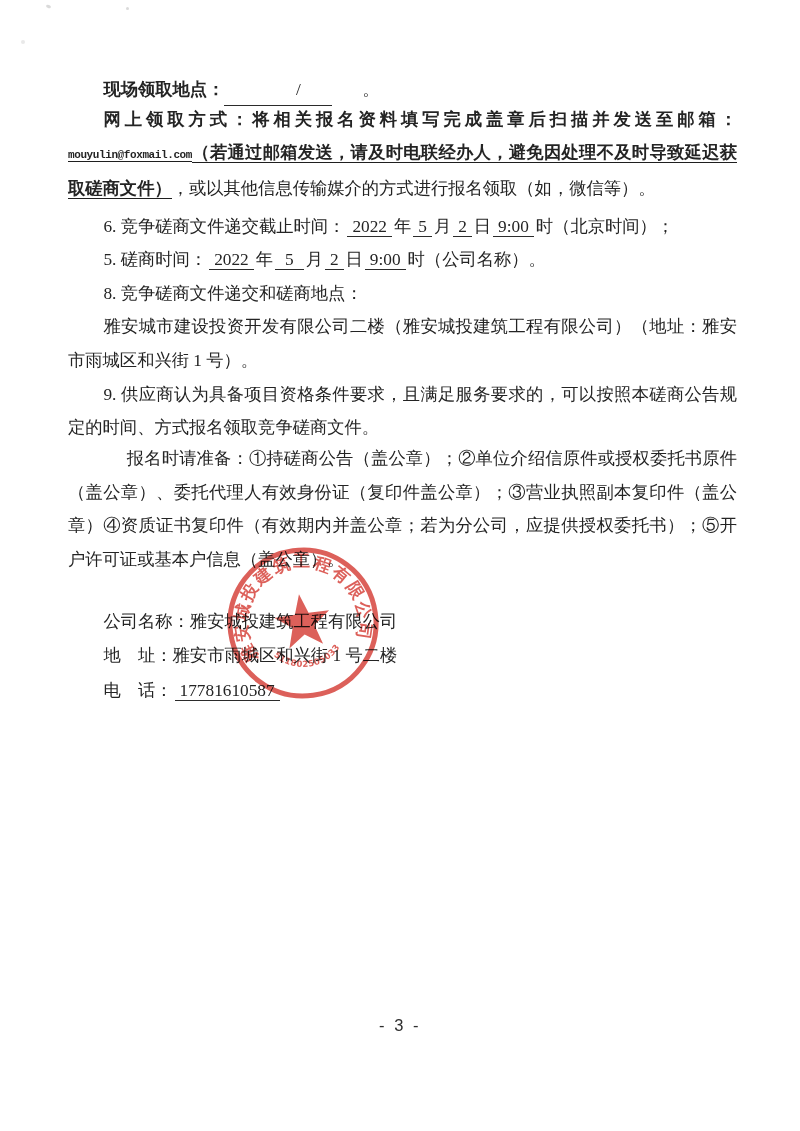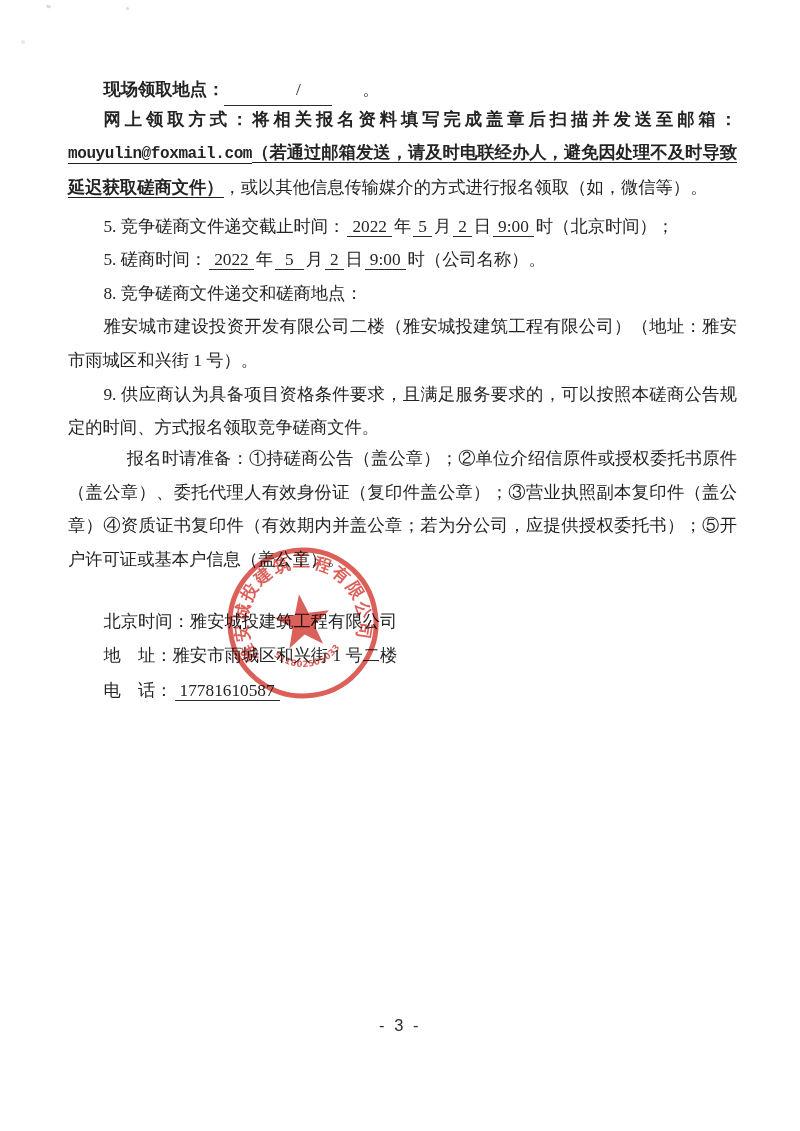--- a/index.html
+++ b/index.html
@@ -19,21 +19,21 @@
     right:63px;
     margin:0;
     text-align:justify;
     line-height:33px;
   }
   .s1{line-height:30px;}
   .ind2{text-indent:2.05em;}
   .ind3{text-indent:3.4em;}
   .b{font-weight:700;}
   .ub{border-bottom:1.6px solid #1f1f1f;font-weight:700;}
-  .email{font-family:"Liberation Mono","DejaVu Sans Mono",monospace;font-size:16px;letter-spacing:-0.4px;}
+  .email{font-family:"Liberation Mono","DejaVu Sans Mono",monospace;font-size:11px;letter-spacing:-0.4px;}
   .uv{border-bottom:1.4px solid #2b2b2b;padding:0 5px;margin:0 2px;}
   .wide{padding:0 10px;}
   .blank{display:inline-flex;width:108px;border-bottom:1.5px solid #2b2b2b;}
   .blank .slash{margin-left:36px;}
   .blank .bp{margin-left:26px;}
   .seal{
     position:absolute;left:223px;top:543px;width:160px;height:160px;
     mix-blend-mode:multiply;opacity:.9;pointer-events:none;
   }
   .seal-company-text{font-size:17px;letter-spacing:2.2px;font-weight:700;font-family:"Liberation Serif","DejaVu Serif",serif;}
@@ -57,34 +57,34 @@
   <div class="speck b2"></div>
   <div class="speck c"></div>
 
   <p class="ln ind2 s1" style="top:75px"><span class="b">现场领取地点：</span><span class="blank">
         <span class="slash">/</span>
         <span class="bp">。</span>
       </span></p>
 
   <p class="ln ind2" style="top:103px"><span class="b">网上领取方式：</span><span class="b">将相关报名资料填写完成盖章后扫描并发送至邮箱：</span><span class="email ub">mouyulin@foxmail.com</span><span class="ub">（若通过邮箱发送，请及时电联经办人，避免因处理不及时导致延迟获取磋商文件）</span><span>，或以其他信息传输媒介的方式进行报名领取（如，微信等）。</span></p>
 
-  <p class="ln ind2 s1" style="top:212px"><span>5. 竞争磋商文件递交截止时间：</span><span class="uv">2022</span><span>年</span><span class="uv">5</span><span>月</span><span class="uv">2</span><span>日</span><span class="uv">9:00</span><span>时</span><span>（北京时间）；</span></p>
+  <p class="ln ind2 s1" style="top:212px"><span>6. 竞争磋商文件递交截止时间：</span><span class="uv">2022</span><span>年</span><span class="uv">5</span><span>月</span><span class="uv">2</span><span>日</span><span class="uv">9:00</span><span>时</span><span>（北京时间）；</span></p>
 
   <p class="ln ind2 s1" style="top:245px"><span>5. 磋商时间：</span><span class="uv">2022</span><span>年</span><span class="uv wide">5</span><span>月</span><span class="uv">2</span><span>日</span><span class="uv">9:00</span><span>时</span><span>（公司名称）。</span></p>
 
   <p class="ln ind2 s1" style="top:279px">8. 竞争磋商文件递交和磋商地点：</p>
 
   <p class="ln ind2" style="top:310px;line-height:34px">雅安城市建设投资开发有限公司二楼（雅安城投建筑工程有限公司）（地址：雅安市雨城区和兴街 1 号）。</p>
 
   <p class="ln ind2" style="top:378px">9. 供应商认为具备项目资格条件要求，且满足服务要求的，可以按照本磋商公告规定的时间、方式报名领取竞争磋商文件。</p>
 
   <p class="ln ind3" style="top:442px;line-height:33.5px">报名时请准备：①持磋商公告（盖公章）；②单位介绍信原件或授权委托书原件（盖公章）、委托代理人有效身份证（复印件盖公章）；③营业执照副本复印件（盖公章）④资质证书复印件（有效期内并盖公章；若为分公司，应提供授权委托书）；⑤开户许可证或基本户信息（盖公章）。</p>
 
 
-  <p class="ln ind2 s1" style="top:607px"><span>北京时间：</span><span>雅安城投建筑工程有限公司</span></p>
+  <p class="ln ind2 s1" style="top:607px"><span>公司名称：</span><span>雅安城投建筑工程有限公司</span></p>
 
   <p class="ln ind2 s1" style="top:641px"><span>地　址：</span><span>雅安市雨城区和兴街 1 号二楼</span></p>
 
   <p class="ln ind2 s1" style="top:676px"><span>电　话：</span><span class="uv">17781610587</span></p>
 
 
   <div class="seal">
     <svg viewBox="-80 -80 160 160" width="160" height="160">
       <g transform="rotate(-8)">
         <circle r="73" fill="none" stroke-width="5" stroke="#d94f48"></circle>

